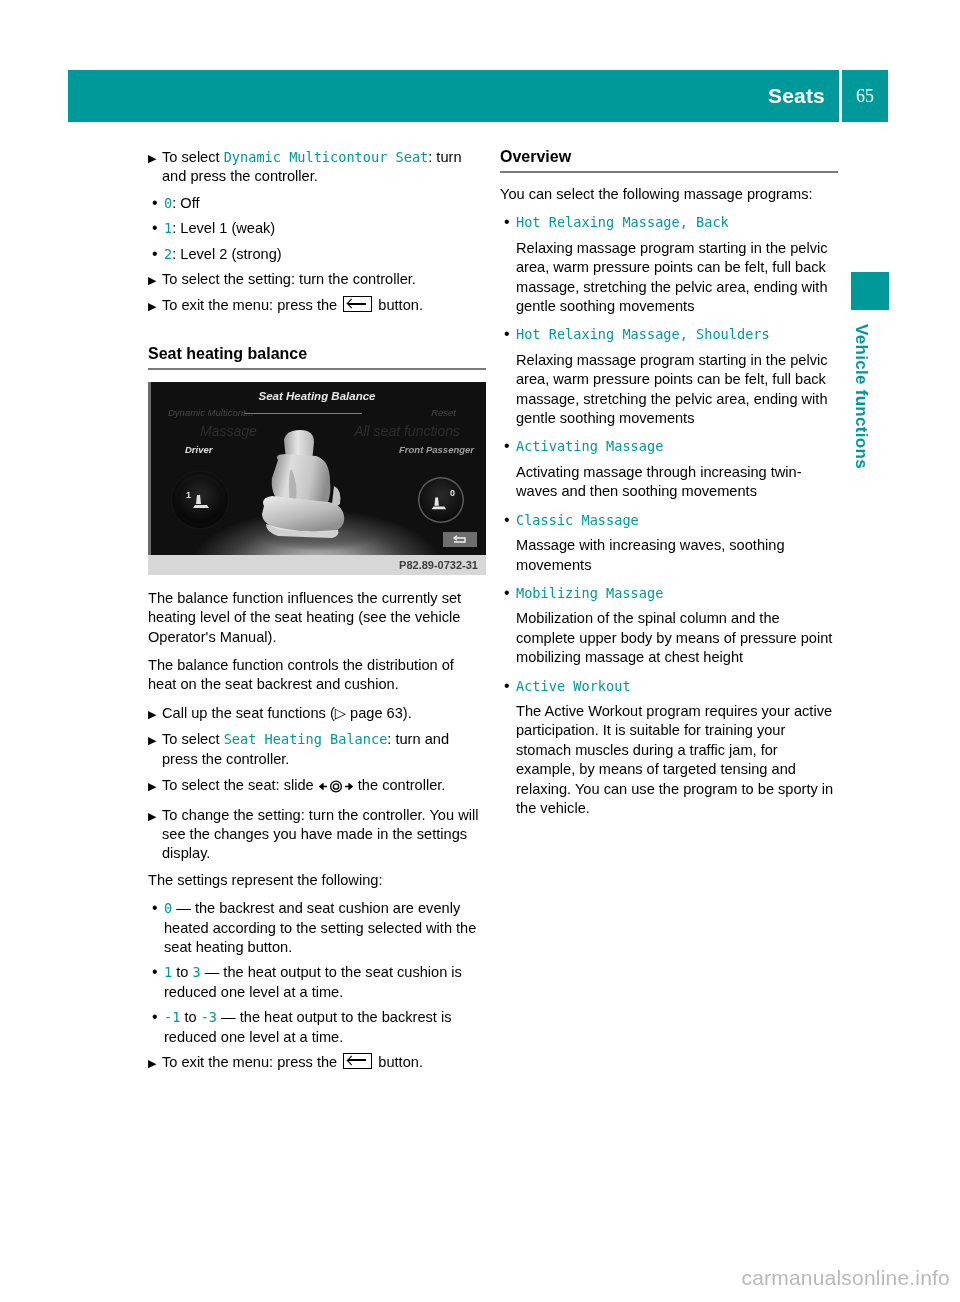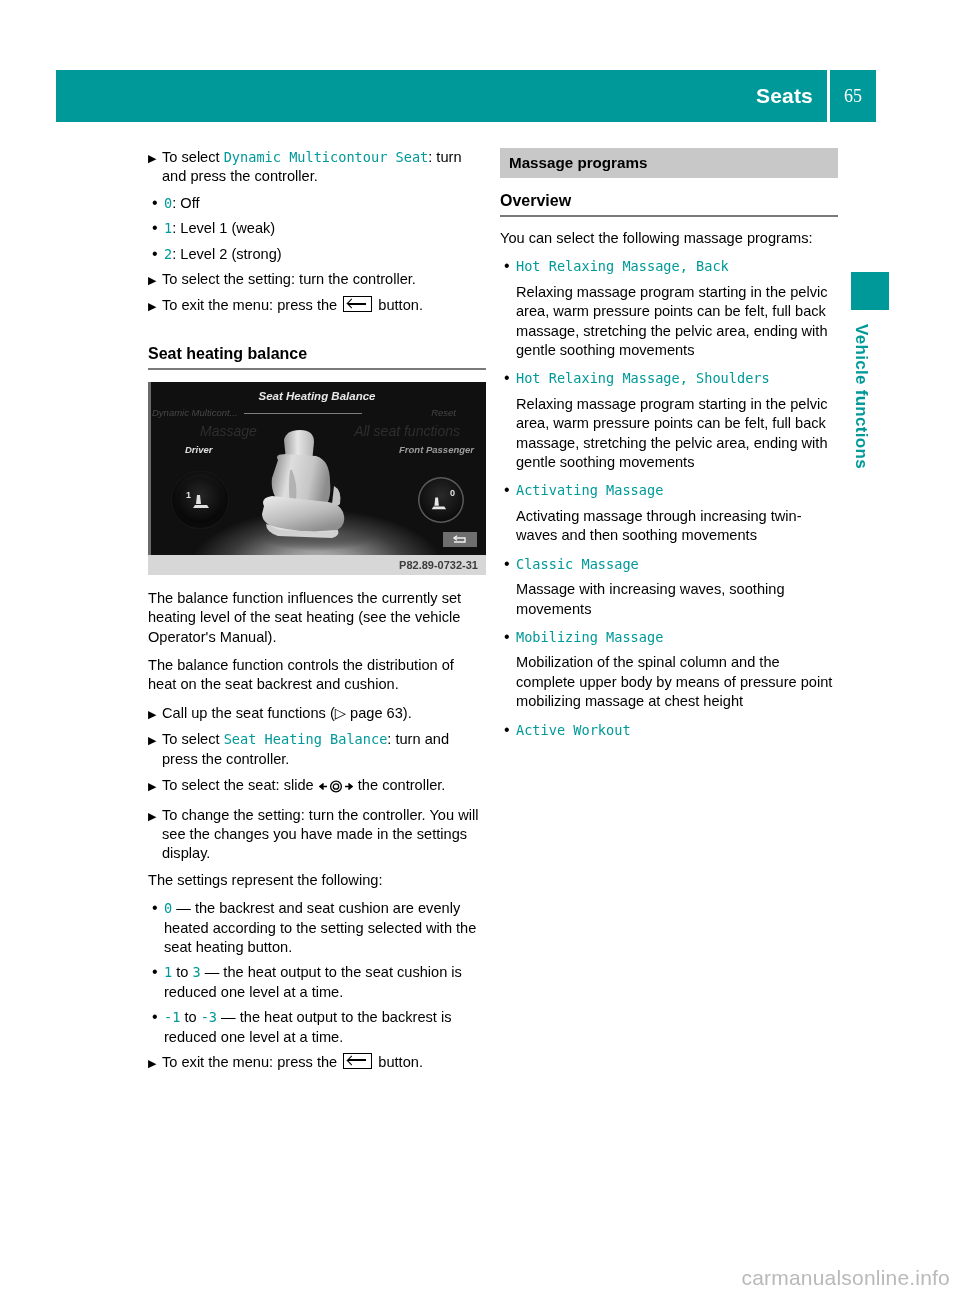--- a/index.html
+++ b/index.html
@@ -12,21 +12,21 @@
     height: 1302px;
     position: relative;
     font-family: "Liberation Sans", sans-serif;
     color: #000000;
     overflow: hidden;
   }
 
   
   .header {
     position: absolute;
-    left: 56px;
+    left: 68px;
     top: 70px;
     width: 820px;
     height: 52px;
     display: flex;
     align-items: stretch;
   }
   .header-band {
     flex: 1 1 auto;
     background: #009999;
     display: flex;
@@ -229,21 +229,21 @@
     position: absolute;
     font-size: 9.5px;
     font-style: italic;
     font-weight: bold;
     white-space: nowrap;
   }
   .fig-lbl.dim  { color: #474747; font-weight: normal; }
   .fig-lbl.dim2 { color: #2e2e2e; font-weight: normal; font-size: 14px; text-align: right; }
   .fig-lbl.lit  { color: #e0e0e0; }
   .fig-lbl.lit2 { color: #9d9d9d; }
-  .fig-topleft   { left: 4px;  top: 25px; }
+  .fig-topleft   { left: 20px;  top: 25px; }
   .fig-topleft2  { left: 52px;  top: 41px; }
   .fig-topright  { right: 30px; top: 25px; }
   .fig-topright2 { right: 26px; top: 41px; }
   .fig-driver    { left: 37px;  top: 62px; }
   .fig-passenger { right: 12px; top: 62px; }
 
   .fig-dial {
     position: absolute;
     border-radius: 50%;
     background: radial-gradient(circle at 50% 40%, #2a2a2a 0%, #0b0b0b 70%);
@@ -505,21 +505,20 @@
   </div>
 
   <div class="step">
     <span class="marker">▶</span>
     <span class="b">To exit the menu:</span><span> press the </span><span class="btn-back"></span><span> button.</span>
   </div>
 </div>
 
 <div class="col col-right">
 
-  <h2 class="sec-shade">Massage programs</h2>
 
   <h3 class="sec-rule">Overview</h3>
 
   <p class="para">You can select the following massage programs:</p>
 
   <div class="bullet">
     <span class="dot">•</span>
     <span class="mono">Hot Relaxing Massage, Back</span>
   </div>
   <p class="para" style="margin-left:16px;">Relaxing massage program starting in the pelvic area, warm pressure points can be felt, full back massage, stretching the pelvic area, ending with gentle soothing movements</p>
@@ -545,15 +544,16 @@
   <div class="bullet">
     <span class="dot">•</span>
     <span class="mono">Mobilizing Massage</span>
   </div>
   <p class="para" style="margin-left:16px;">Mobilization of the spinal column and the complete upper body by means of pressure point mobilizing massage at chest height</p>
 
   <div class="bullet">
     <span class="dot">•</span>
     <span class="mono">Active Workout</span>
   </div>
+  <p class="para" style="margin-left:16px;">The Active Workout program requires your active participation. It is suitable for training your stomach muscles during a traffic jam, for example, by means of targeted tensing and relaxing. You can use the program to be sporty in the vehicle.</p>
 </div>
 
 <div class="watermark">carmanualsonline.info</div>
 
 </body></html>

